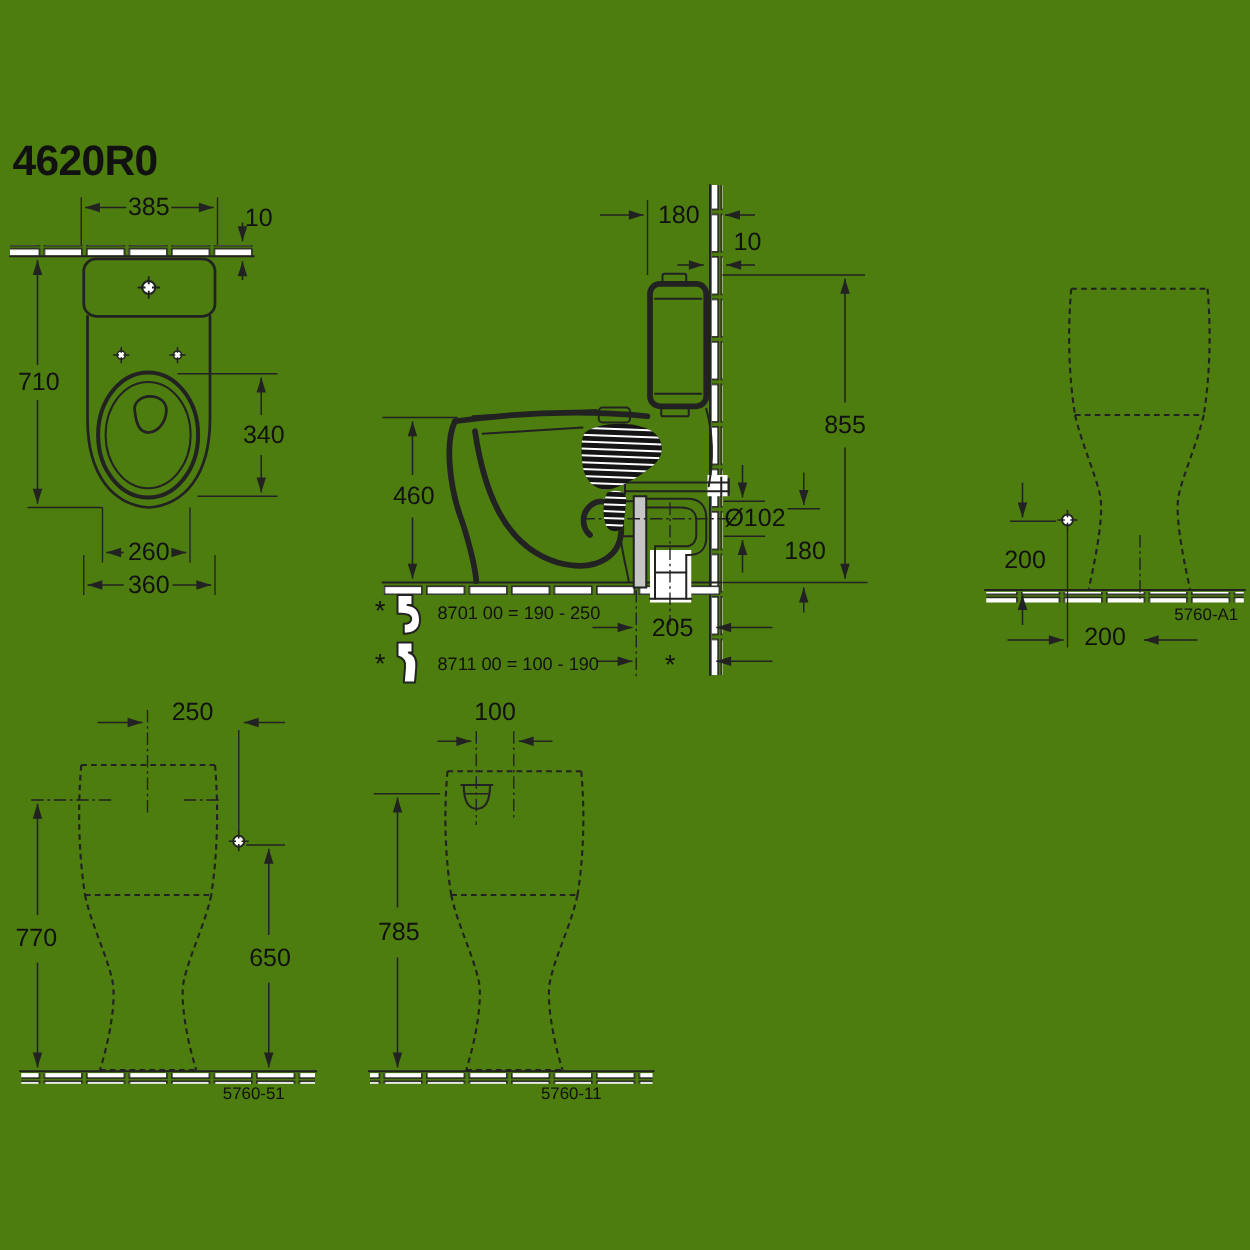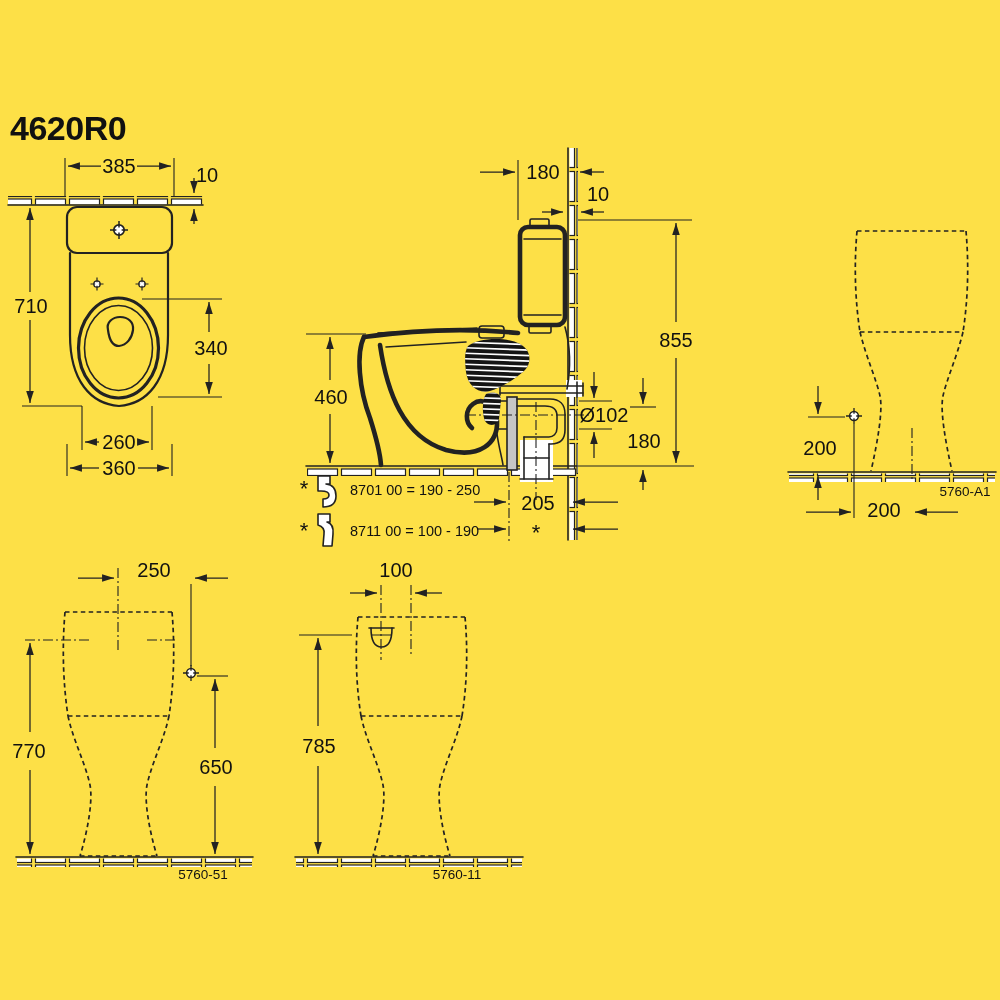--- a/index.html
+++ b/index.html
@@ -1,16 +1,16 @@
 <!DOCTYPE html>
 <html><head>
 <meta charset="utf-8">
 <style>
   html,body{margin:0;padding:0;background:#fff;}
-  .canvas{position:relative;width:1000px;height:1000px;background:#fde047;overflow:hidden;}
+  .canvas{position:relative;width:1000px;height:1000px;background:#4d7c0f;overflow:hidden;}
   svg{position:absolute;inset:0;}
   .ln{stroke:#222;stroke-width:1.6;fill:none;stroke-linecap:round;}
   .ln2{stroke:#222;stroke-width:2.2;fill:none;stroke-linecap:round;}
   .thick{stroke:#222;stroke-width:4.6;fill:none;stroke-linecap:round;stroke-linejoin:round;}
   .thick3{stroke:#222;stroke-width:3.2;fill:none;}
   .dim{stroke:#222;stroke-width:1.25;fill:none;}
   .ext{stroke:#222;stroke-width:1.1;fill:none;}
   .dash{stroke:#222;stroke-width:1.7;fill:none;stroke-dasharray:4.5 3.4;stroke-linejoin:round;}
   .cl{stroke:#222;stroke-width:1.1;fill:none;stroke-dasharray:10 3 2 3;}
   .dimtxt{font:20px "Liberation Sans", sans-serif;fill:#111;}

